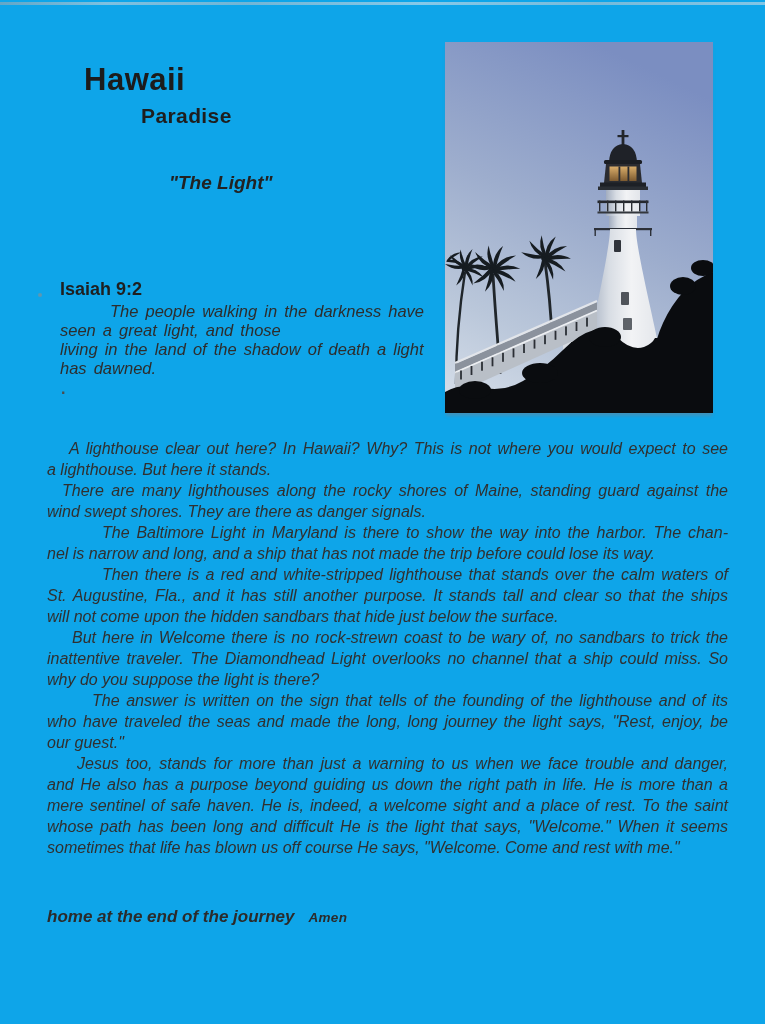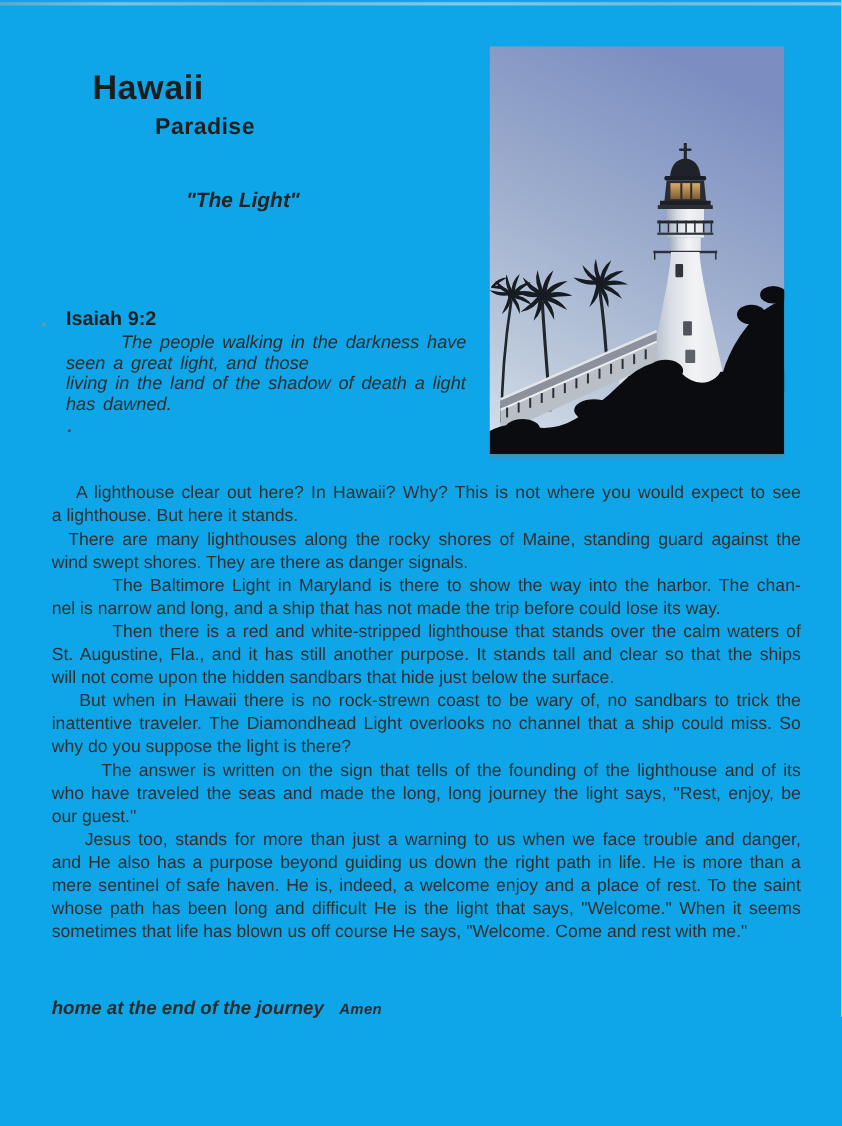--- a/index.html
+++ b/index.html
@@ -17,21 +17,21 @@
     box-shadow:0 4px 3px -1px rgba(120,125,135,.45);}
   .photo svg{display:block;filter:blur(.35px);}
   .isaiah{position:absolute;left:60px;top:279px;font-size:18px;font-weight:bold;color:#1f1f1f;}
   .scripture{position:absolute;left:60px;top:302px;width:410px;font-size:16.5px;font-style:italic;
     line-height:19px;color:#2d2d2d;word-spacing:2.5px;}
   .s-line{white-space:nowrap;}
   .s-ind{padding-left:50px;}
   .stray{position:absolute;left:61px;top:380px;font-size:16px;font-weight:bold;color:#4c4c4c;}
   .speck{position:absolute;left:38px;top:293px;width:4px;height:4px;border-radius:50%;background:#8f8f91;opacity:.6;}
   .body{position:absolute;left:47px;top:438px;width:681px;font-size:16px;line-height:21px;color:#303030;}
-  .bl{white-space:nowrap;}
+  .bl{white-space:nowrap;font-style:italic;}
   .jl{text-align:justify;text-align-last:justify;text-justify:inter-word;}
   .ind15{padding-left:15px}.ind22{padding-left:22px}.ind25{padding-left:25px}
   .ind30{padding-left:30px}.ind45{padding-left:45px}.ind55{padding-left:55px}
   .prayer{position:absolute;left:47px;top:905px;width:682px;font-size:17px;font-weight:bold;font-style:italic;
     line-height:23px;color:#2b2b2b;}
   .p-line{white-space:nowrap;}
   .amen{font-size:13.5px;margin-left:14px;letter-spacing:.3px;}
 </style>
 </head>
 <body>
@@ -195,29 +195,29 @@
   <div class="body">
     <div class="bl jl ind22">A lighthouse clear out here? In Hawaii? Why? This is not where you would expect to see</div>
     <div class="bl">a lighthouse. But here it stands.</div>
     <div class="bl jl ind15">There are many lighthouses along the rocky shores of Maine, standing guard against the</div>
     <div class="bl">wind swept shores. They are there as danger signals.</div>
     <div class="bl jl ind55">The Baltimore Light in Maryland is there to show the way into the harbor. The chan-</div>
     <div class="bl">nel is narrow and long, and a ship that has not made the trip before could lose its way.</div>
     <div class="bl jl ind55">Then there is a red and white-stripped lighthouse that stands over the calm waters of</div>
     <div class="bl jl">St. Augustine, Fla., and it has still another purpose. It stands tall and clear so that the ships</div>
     <div class="bl">will not come upon the hidden sandbars that hide just below the surface.</div>
-    <div class="bl jl ind25">But when in Hawaii there is no rock-strewn coast to be wary of, no sandbars to trick the</div>
+    <div class="bl jl ind25">But here in Welcome there is no rock-strewn coast to be wary of, no sandbars to trick the</div>
     <div class="bl jl">inattentive traveler. The Diamondhead Light overlooks no channel that a ship could miss. So</div>
     <div class="bl">why do you suppose the light is there?</div>
     <div class="bl jl ind45">The answer is written on the sign that tells of the founding of the lighthouse and of its</div>
     <div class="bl jl">who have traveled the seas and made the long, long journey the light says, "Rest, enjoy, be</div>
     <div class="bl">our guest."</div>
     <div class="bl jl ind30">Jesus too, stands for more than just a warning to us when we face trouble and danger,</div>
     <div class="bl jl">and He also has a purpose beyond guiding us down the right path in life. He is more than a</div>
-    <div class="bl jl">mere sentinel of safe haven. He is, indeed, a welcome enjoy and a place of rest. To the saint</div>
+    <div class="bl jl">mere sentinel of safe haven. He is, indeed, a welcome sight and a place of rest. To the saint</div>
     <div class="bl jl">whose path has been long and difficult He is the light that says, "Welcome." When it seems</div>
     <div class="bl">sometimes that life has blown us off course He says, "Welcome. Come and rest with me."</div>
   </div>
 
   <div class="prayer">
     <div class="p-line">
       <span>home at the end of the journey</span><span class="amen">Amen</span>
     </div>
   </div>
 

